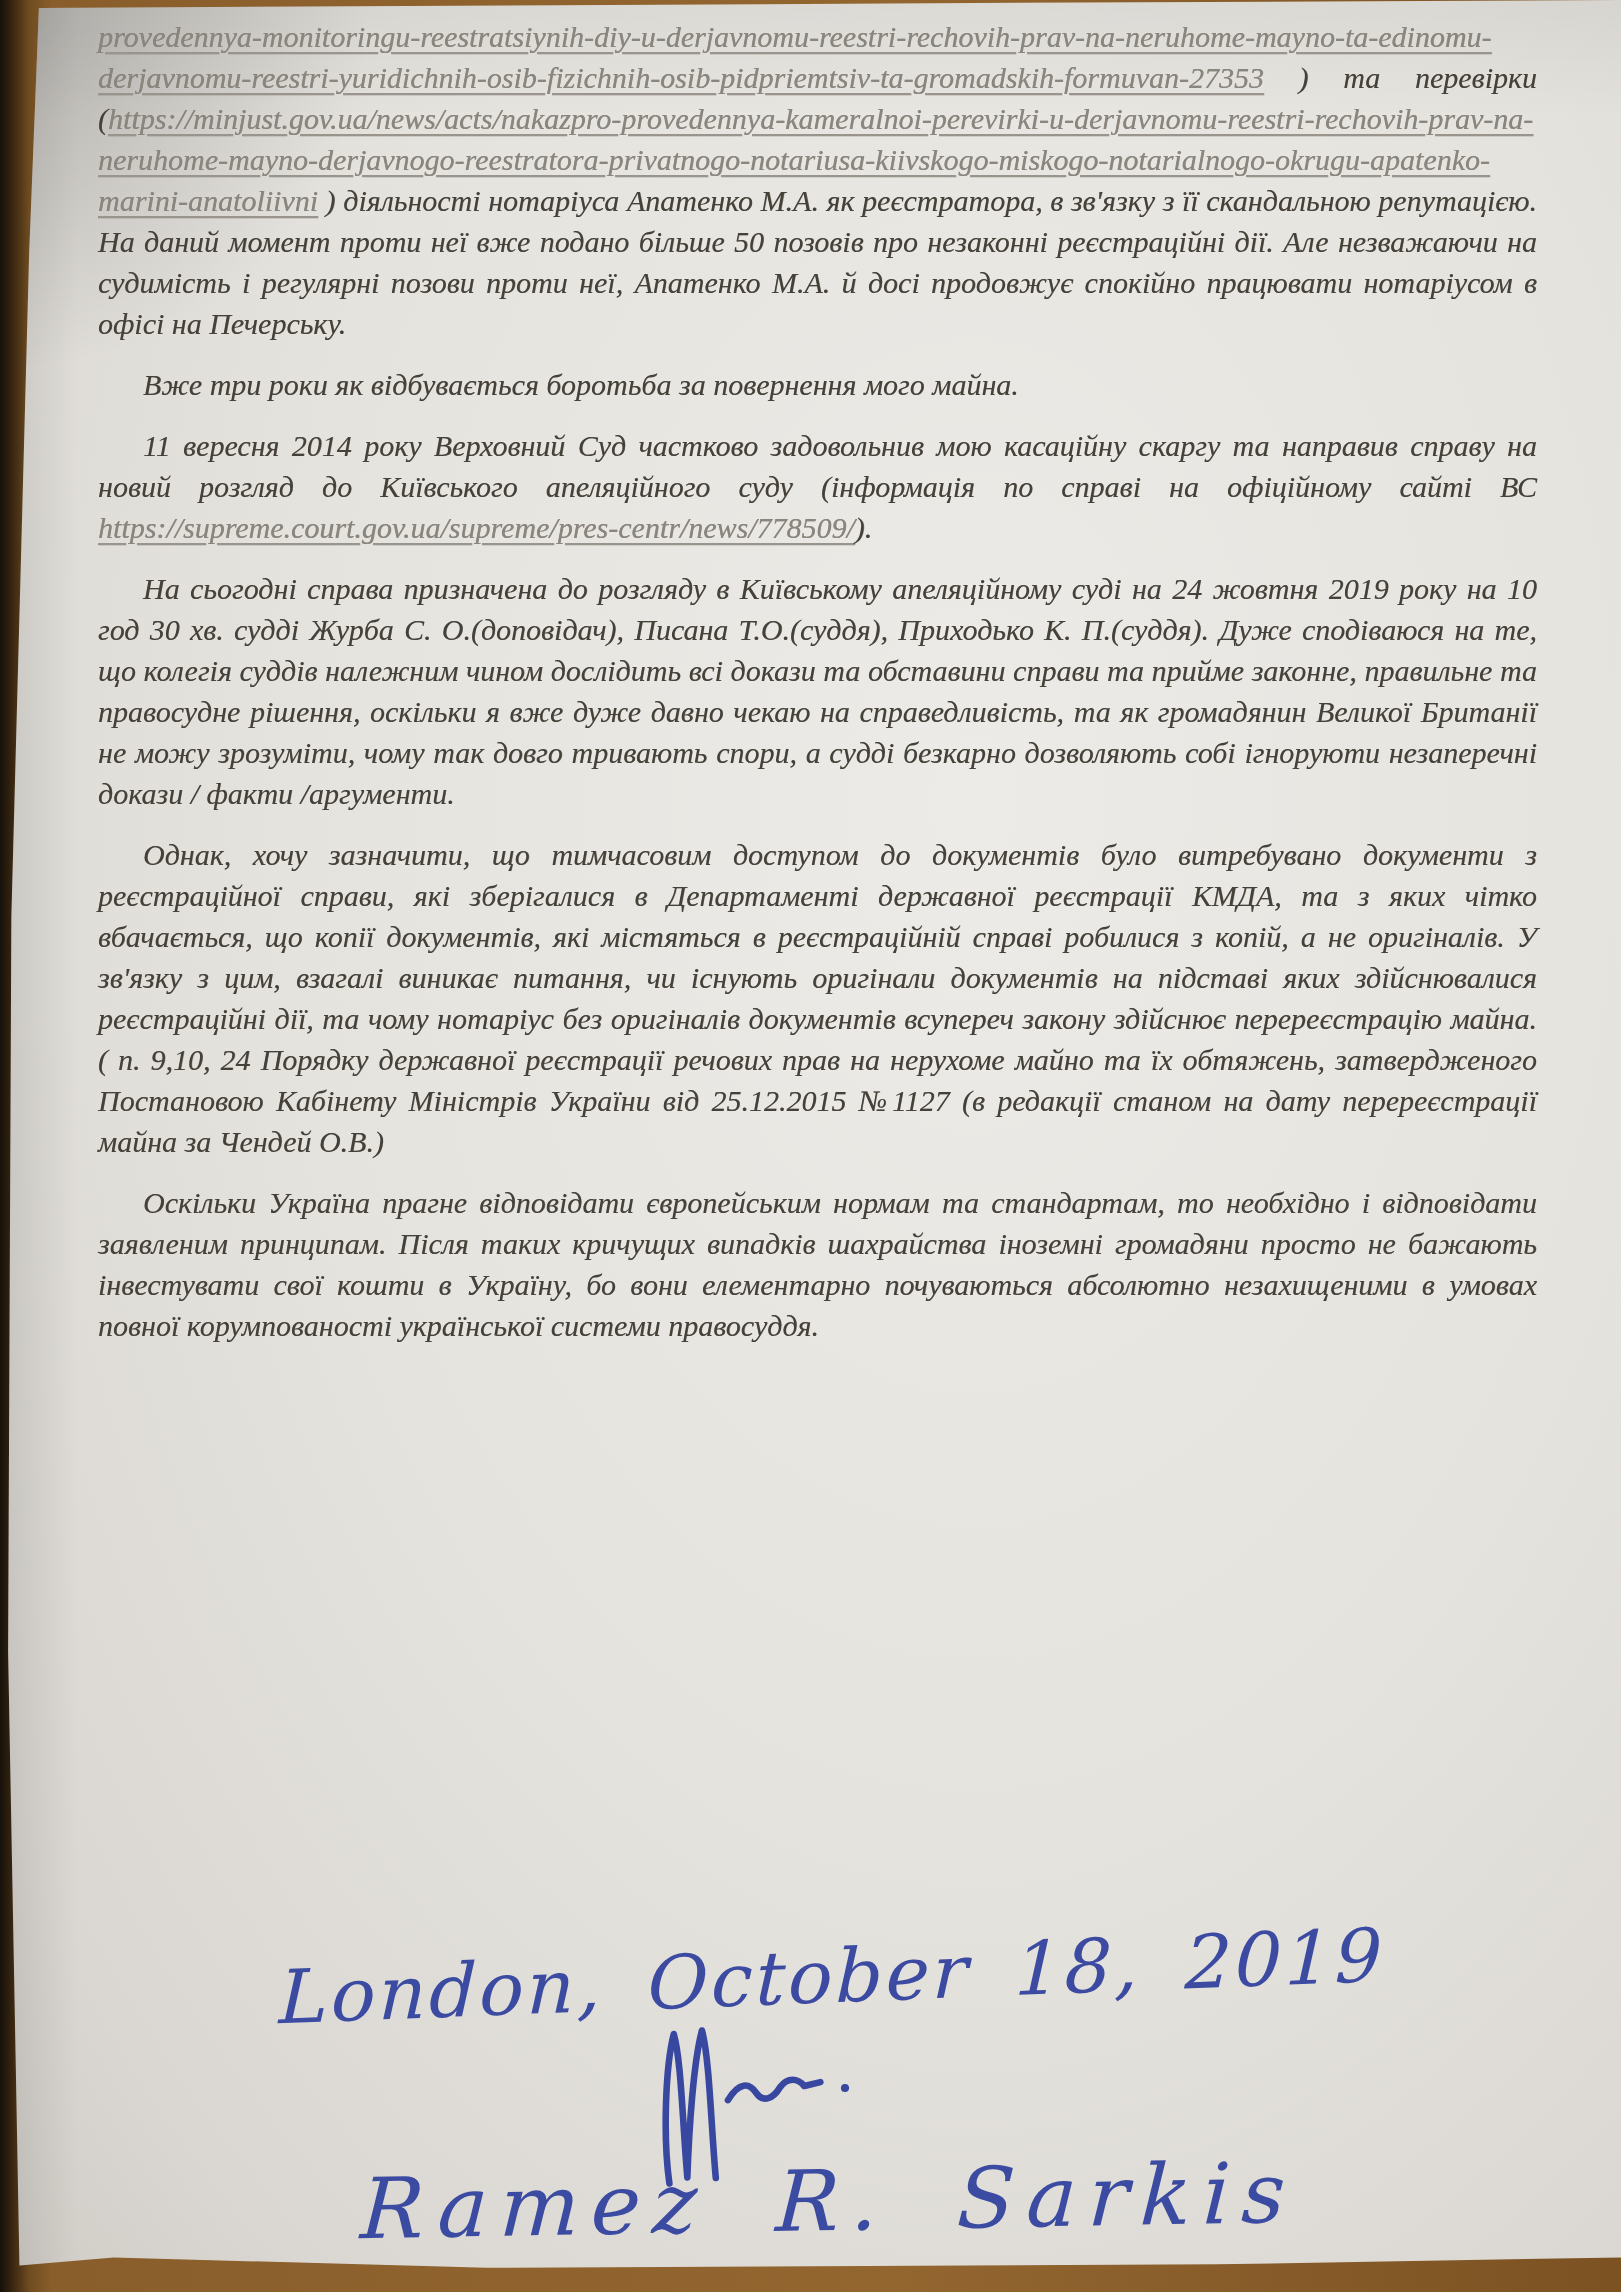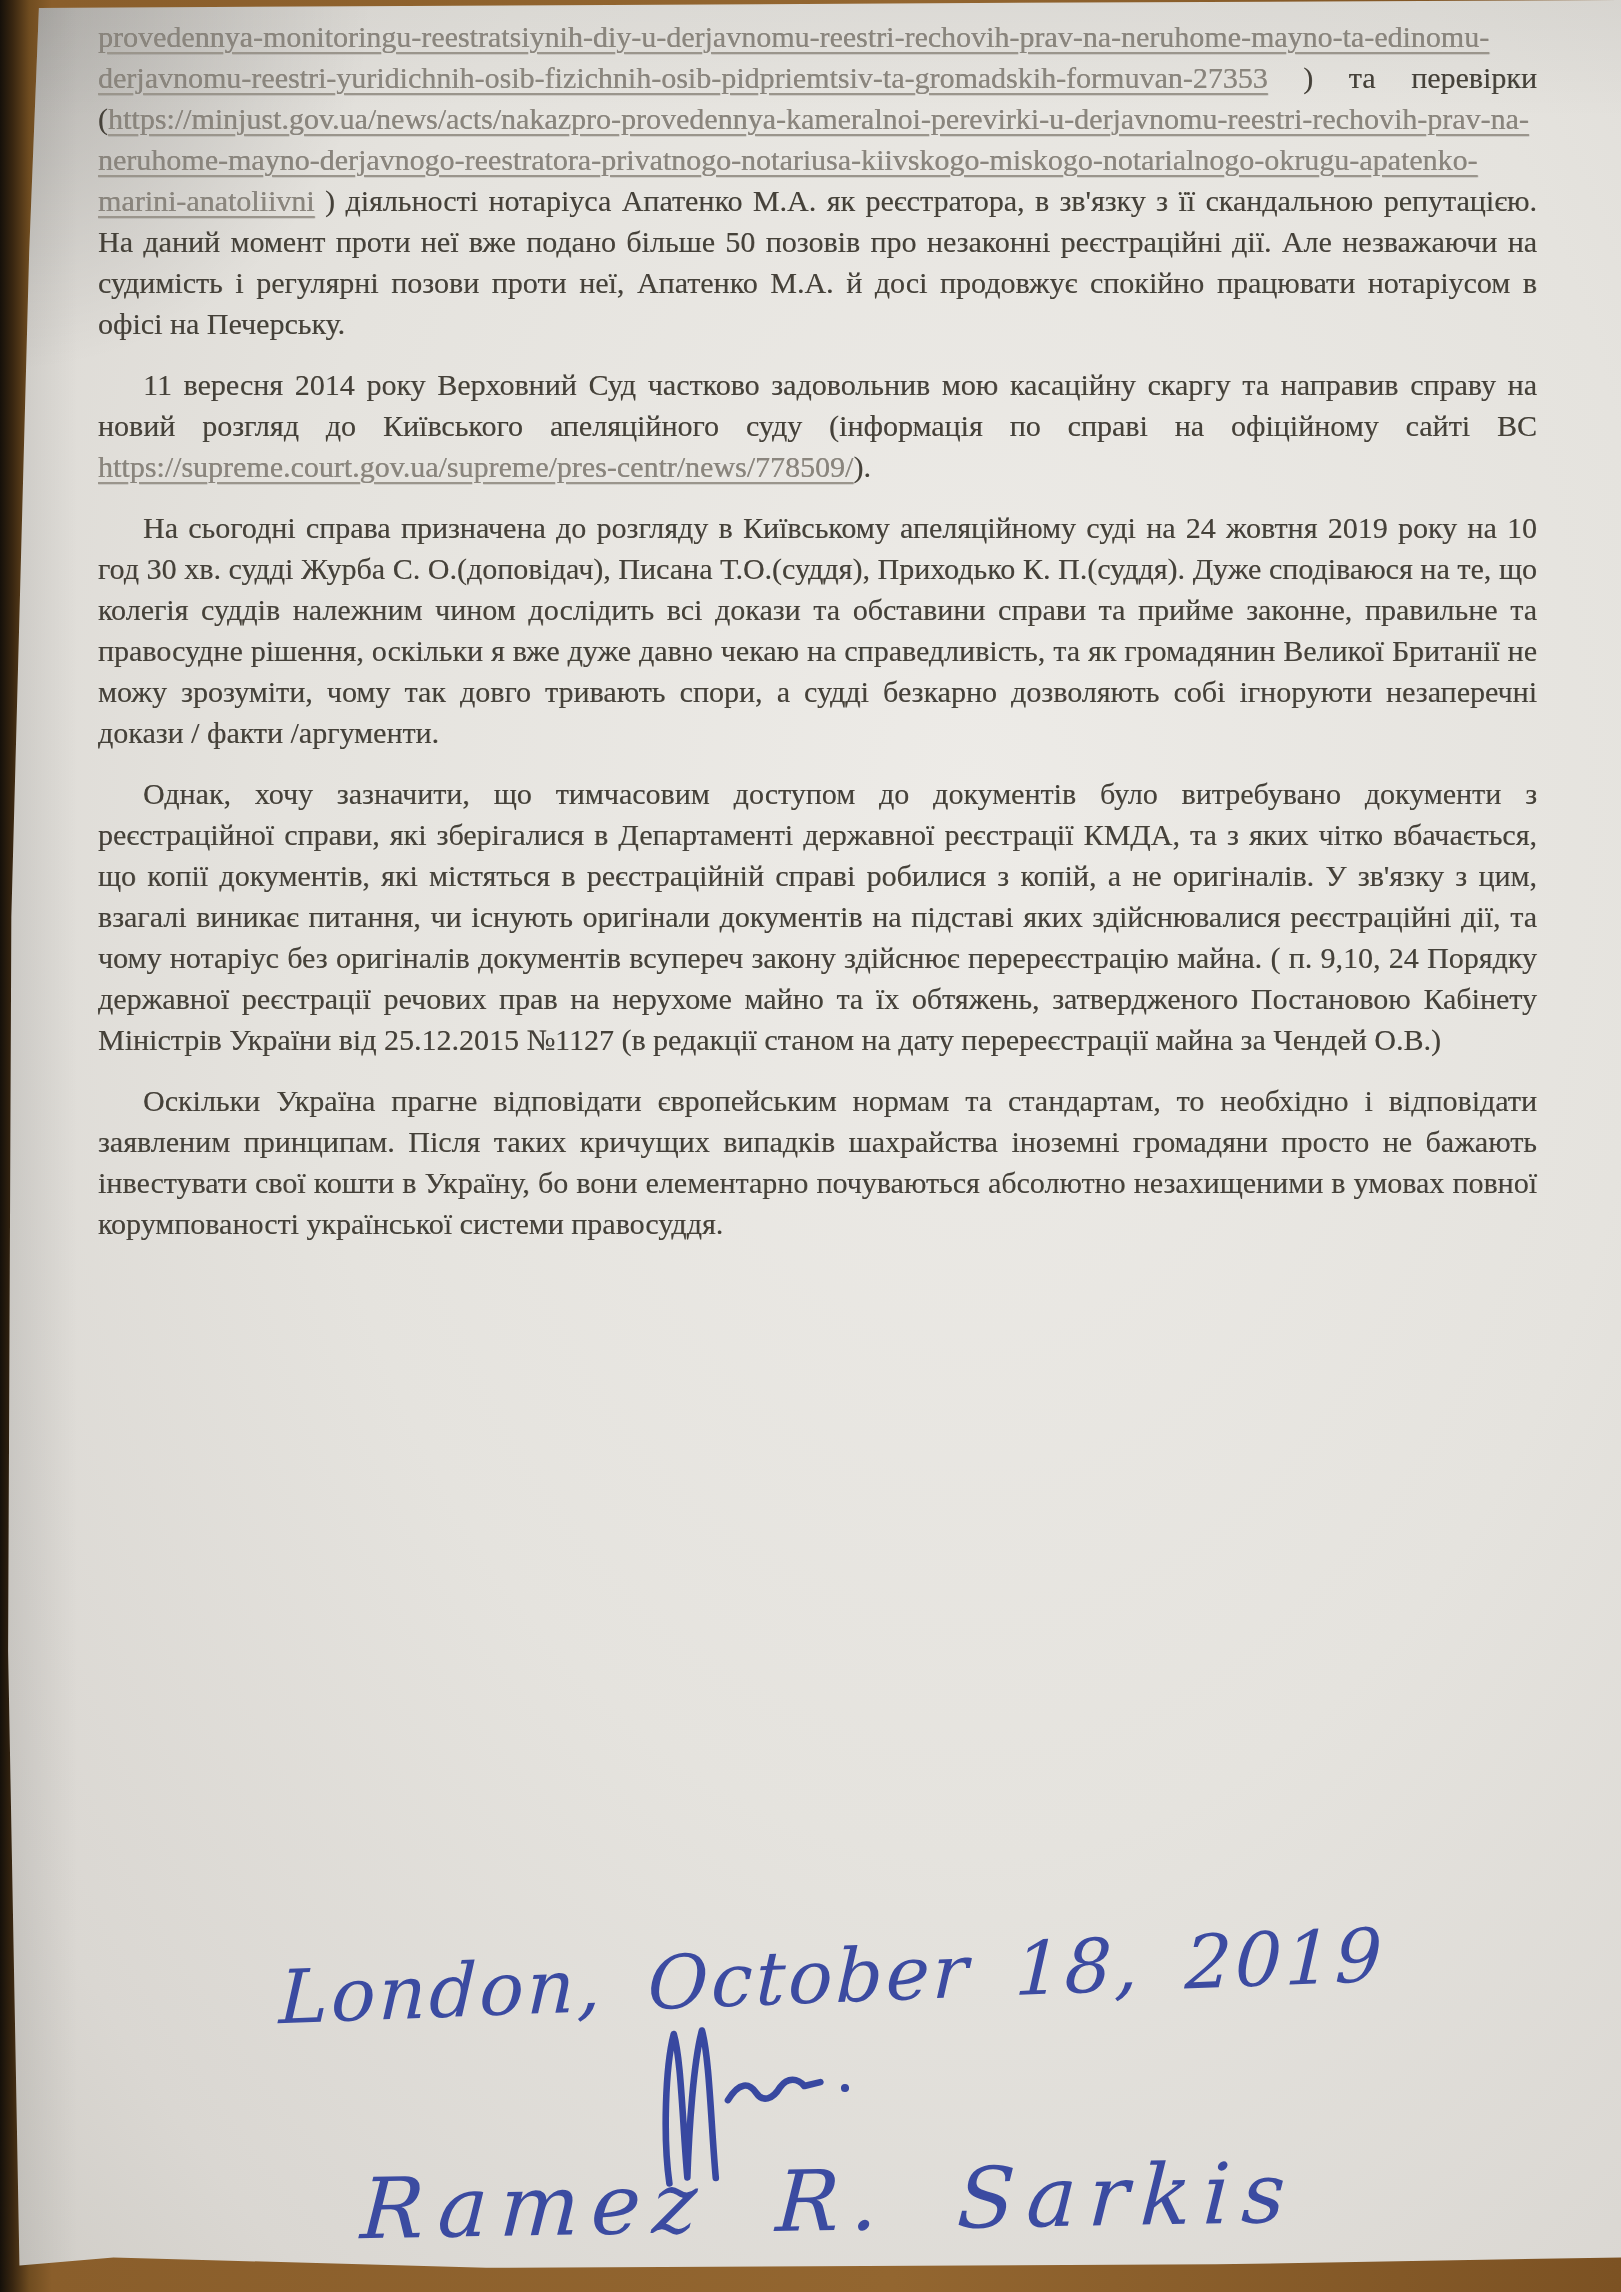--- a/index.html
+++ b/index.html
@@ -17,21 +17,21 @@
       linear-gradient(180deg, rgba(0,0,0,0.05), rgba(0,0,0,0) 118px),
       radial-gradient(ellipse at 60% 35%, #edebe7 0%, #e5e3de 50%, #dad7d2 85%, #cfccc6 100%);
   }
   .content{
     position:absolute;left:98px;right:84px;top:15.7px;
     font-family:"Liberation Serif", serif;
     font-size:30px;line-height:41px;
     color:#454139;text-align:justify;
     text-shadow:0.3px 0.3px 0.6px rgba(69,65,57,0.5);
   }
-  .p{margin:0 0 20px 0;text-indent:45px;}
+  .p{margin:0 0 20px 0;text-indent:45px;font-style:italic;}
   .p.first{text-indent:0;}
   .lnk{
     color:#8a857d;
     text-decoration:underline;
     text-decoration-color:#9a958c;
     text-decoration-thickness:1.5px;
     text-underline-offset:4.9px;
   }
   .hand{
     position:absolute;font-family:"DejaVu Serif", serif;font-style:italic;
@@ -48,20 +48,21 @@
 </head>
 <body>
 
 <div class="photo">
   <div class="paper">
 
     <div class="content">
 
       <p class="p first"><span class="lnk">provedennya-monitoringu-reestratsiynih-diy-u-derjavnomu-reestri-rechovih-prav-na-neruhome-mayno-ta-edinomu-derjavnomu-reestri-yuridichnih-osib-fizichnih-osib-pidpriemtsiv-ta-gromadskih-formuvan-27353</span><span> ) та перевірки (</span><span class="lnk">https://minjust.gov.ua/news/acts/nakazpro-provedennya-kameralnoi-perevirki-u-derjavnomu-reestri-rechovih-prav-na-neruhome-mayno-derjavnogo-reestratora-privatnogo-notariusa-kiivskogo-miskogo-notarialnogo-okrugu-apatenko-marini-anatoliivni</span><span> ) діяльності нотаріуса Апатенко М.А. як реєстратора, в зв'язку з її скандальною репутацією. На даний момент проти неї вже подано більше 50 позовів про незаконні реєстраційні дії. Але незважаючи на судимість і регулярні позови проти неї, Апатенко М.А. й досі продовжує спокійно працювати нотаріусом в офісі на Печерську.</span></p>
 
+      <p class="p">Вже три роки як відбувається боротьба за повернення мого майна.</p>
 
       <p class="p"><span>11 вересня 2014 року Верховний Суд частково задовольнив мою касаційну скаргу та направив справу на новий розгляд до Київського апеляційного суду (інформація по справі на офіційному сайті ВС </span><span class="lnk">https://supreme.court.gov.ua/supreme/pres-centr/news/778509/</span><span>).</span></p>
 
       <p class="p">На сьогодні справа призначена до розгляду в Київському апеляційному суді на 24 жовтня 2019 року на 10 год 30 хв. судді Журба С. О.(доповідач), Писана Т.О.(суддя), Приходько К. П.(суддя). Дуже сподіваюся на те, що колегія суддів належним чином дослідить всі докази та обставини справи та прийме законне, правильне та правосудне рішення, оскільки я вже дуже давно чекаю на справедливість, та як громадянин Великої Британії не можу зрозуміти, чому так довго тривають спори, а судді безкарно дозволяють собі ігноруюти незаперечні докази /  факти /аргументи.</p>
 
 
 
       <p class="p">Однак, хочу зазначити, що тимчасовим доступом до документів було витребувано документи з реєстраційної справи, які зберігалися в Департаменті державної реєстрації КМДА, та з яких чітко вбачається, що копії документів, які містяться в реєстраційній справі робилися з копій, а не оригіналів. У зв'язку з цим, взагалі виникає питання, чи існують оригінали документів  на підставі яких здійснювалися реєстраційні дії, та чому нотаріус без оригіналів документів всупереч закону здійснює перереєстрацію майна. ( п. 9,10, 24 Порядку державної реєстрації речових прав на нерухоме майно та їх обтяжень, затвердженого Постановою Кабінету Міністрів України від 25.12.2015 №1127 (в редакції станом на дату перереєстрації майна за Чендей О.В.)</p>
 
 

